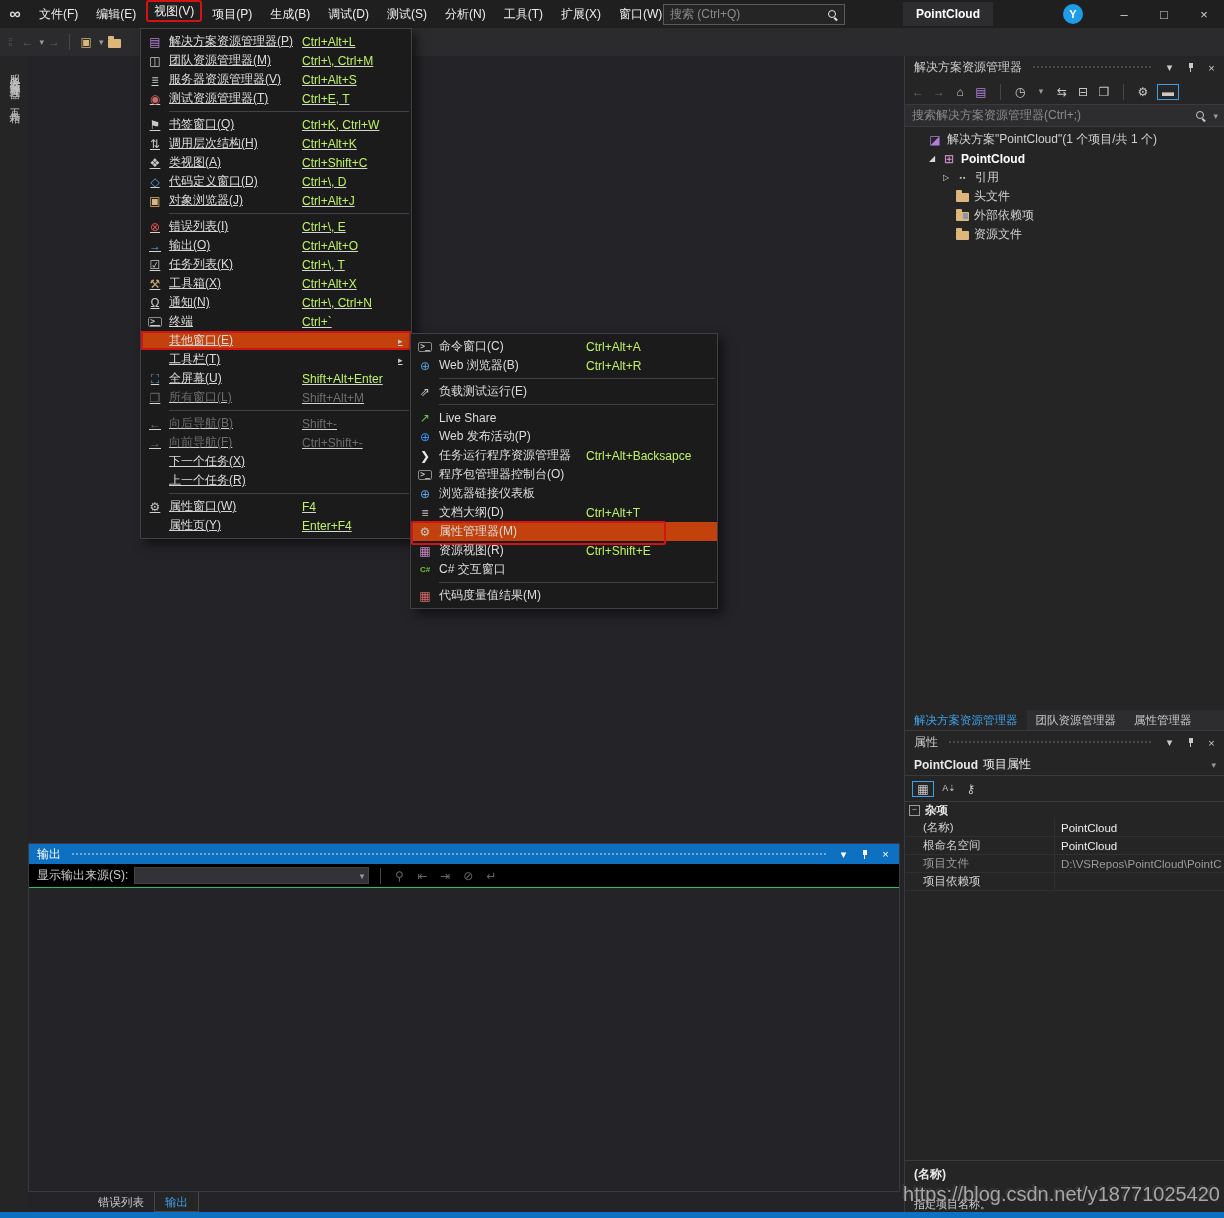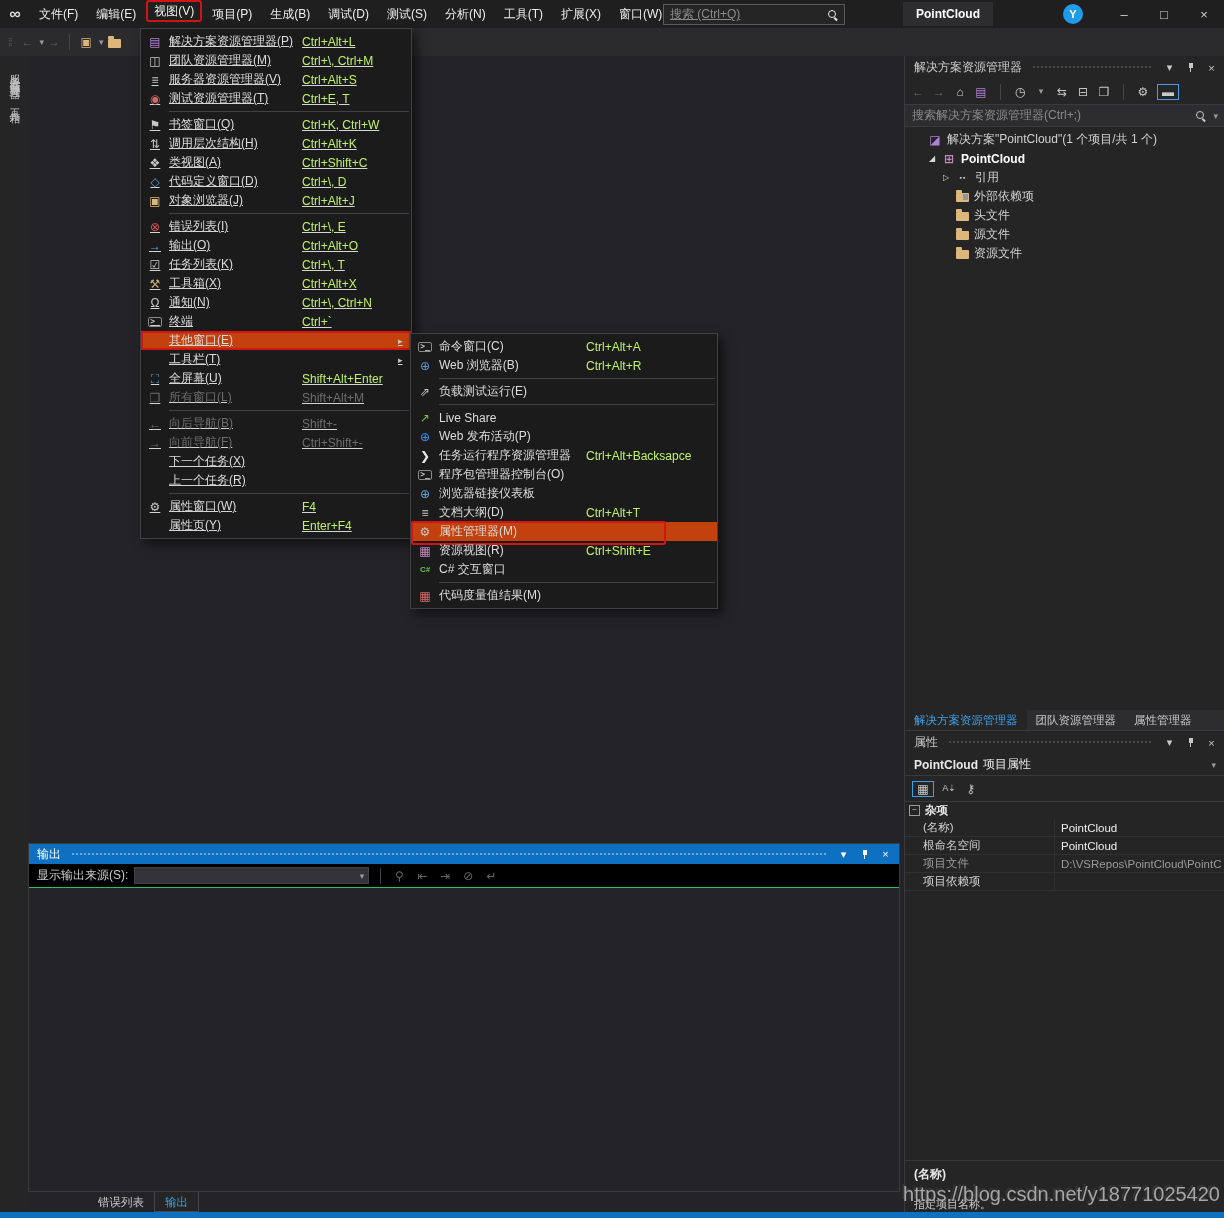--- a/index.html
+++ b/index.html
@@ -7,21 +7,21 @@
        font-family:"Liberation Sans","DejaVu Sans",sans-serif;color:#d4d4d4;
        -webkit-font-smoothing:antialiased;cursor:default;}
   
   .titlebar{position:absolute;left:0;top:0;right:0;height:28px;background:#1f1f20;
             display:flex;align-items:center;font-size:12px;color:#ededed;z-index:30;}
   .vs-logo{width:30px;text-align:center;font-size:16px;font-weight:bold;color:#d8d8d8;font-style:italic;}
   .menubar{display:flex;align-items:flex-start;height:100%;}
   .mb-item{padding:0 9px;line-height:28px;white-space:nowrap;}
   .mb-item.active-red{box-shadow:inset 0 0 0 2px #d21414;border-radius:3px;line-height:22px;margin:0 1px;padding:0 8px;}
   .tb-search{position:absolute;left:663px;top:4px;width:168px;height:19px;border:1px solid #5a5a5a;
-             background:#252526;display:flex;align-items:center;padding:0 6px;color:#8a8a8a;font-size:12px;text-decoration:underline;}
+             background:#252526;display:flex;align-items:center;padding:0 6px;color:#8a8a8a;font-size:12px;}
   .tb-search .txt{flex:1;white-space:nowrap;overflow:hidden;}
   .ico-search{position:relative;width:11px;height:11px;display:inline-block;flex:0 0 auto;}
   .ico-search::before{content:"";position:absolute;left:1px;top:1px;width:6px;height:6px;border:1.5px solid currentColor;border-radius:50%;}
   .ico-search::after{content:"";position:absolute;left:8px;top:8px;width:4px;height:1.5px;background:currentColor;transform:rotate(45deg);transform-origin:0 0;}
   .win-title{position:absolute;left:903px;top:2px;height:24px;background:#2d2d30;color:#fff;
              font-weight:bold;display:flex;align-items:center;padding:0 13px;font-size:12px;}
   .avatar{position:absolute;left:1063px;top:4px;width:20px;height:20px;border-radius:50%;
           background:#1f9ce8;color:#fff;font-size:11px;font-weight:bold;display:flex;align-items:center;justify-content:center;}
   .win-btns{position:absolute;right:0;top:0;height:28px;display:flex;}
   .win-btn{width:40px;height:28px;display:flex;align-items:center;justify-content:center;color:#d0d0d0;font-size:13px;}
@@ -315,32 +315,27 @@
           <span class="gi gi-project"></span>
           <span>PointCloud</span>
         </div>
         <div class="tree-row" style="padding-left: 36px;">
           <span class="tw">▷</span>
           <span class="gi gi-references"></span>
           <span>引用</span>
         </div>
         <div class="tree-row" style="padding-left: 36px;">
           <span class="tw"></span>
+          <span class="gi gi-folder"></span>
+          <span>头文件</span>
+        </div>
+        <div class="tree-row" style="padding-left: 36px;">
+          <span class="tw"></span>
           <span class="gi gi-folder-deps"></span>
           <span>外部依赖项</span>
-        </div>
-        <div class="tree-row" style="padding-left: 36px;">
-          <span class="tw"></span>
-          <span class="gi gi-folder"></span>
-          <span>头文件</span>
-        </div>
-        <div class="tree-row" style="padding-left: 36px;">
-          <span class="tw"></span>
-          <span class="gi gi-folder"></span>
-          <span>源文件</span>
         </div>
         <div class="tree-row" style="padding-left: 36px;">
           <span class="tw"></span>
           <span class="gi gi-folder"></span>
           <span>资源文件</span>
         </div>
       </div>
 
     <div class="panel-tabs" id="panel-tabs">
         <span class="ptab active">解决方案资源管理器</span>

